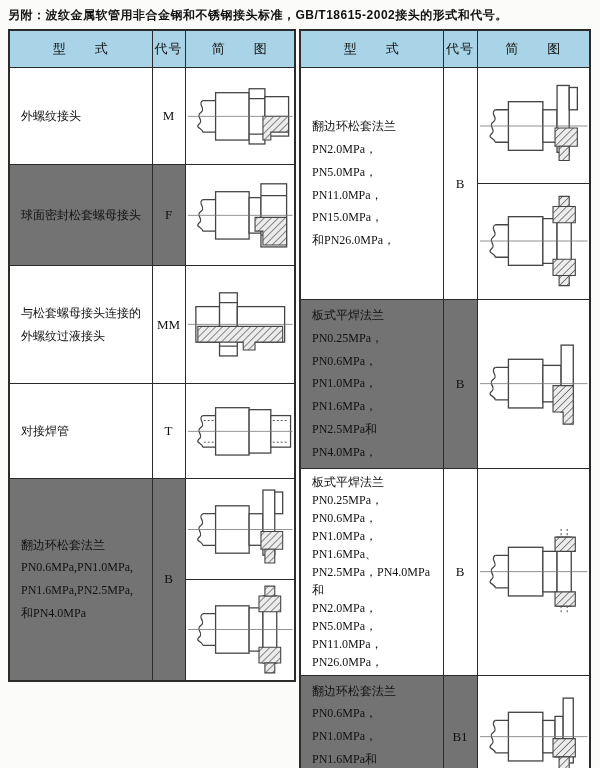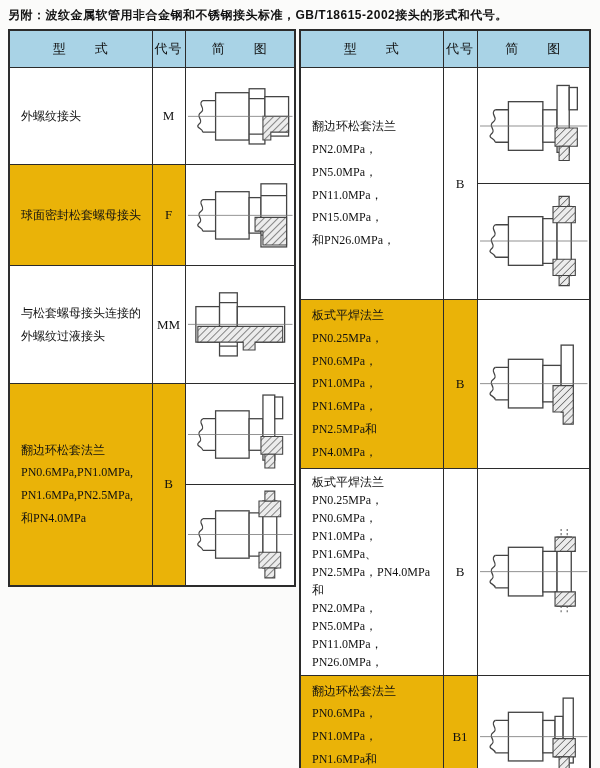--- a/index.html
+++ b/index.html
@@ -39,21 +39,21 @@
     padding:4px 4px 4px 11px;
     white-space:pre-line;
     line-height:1.9;
   }
   .type-tight { line-height:1.5; }
   .code-cell {
     text-align:center;
     font-family:"Liberation Serif", serif;
     font-size:13px;
   }
-  .hl { background:#eab308;margin-top:15px; }
+  .hl { background:#737373;margin-top:15px; }
   .diag-cell { padding:0; background:#fff; }
   .diag { display:block; width:100%; height:100%; }
   .split { display:flex; flex-direction:column; }
   .split .half { flex:1 1 50%; min-height:0; }
   .split .half:first-child { border-bottom:1.5px solid #2b2b2b; }
   .ln  { fill:none; stroke:#444; stroke-width:1.3; }
   .lnf { fill:#ffffff; stroke:#444; stroke-width:1.3; }
   .cl  { stroke:#777; stroke-width:0.8; }
   .dots { stroke:#555; stroke-width:1; stroke-dasharray:2 2; fill:none; }
   .hatch-shape { fill:url(#hatch); stroke:#444; stroke-width:1.1; }
@@ -134,20 +134,33 @@
             <rect class="lnf" x="34" y="14" width="18" height="64"></rect>
             <path class="ln" d="M34,24 h18 M34,68 h18"></path>
             <rect class="lnf" x="52" y="28" width="48" height="36"></rect>
             <path class="hatch-shape" d="M12,48 h86 v16 h-28 v8 h-12 v-8 h-46 z"></path>
             <line class="cl" x1="2" y1="46" x2="108" y2="46"></line>
           </svg>
         </td>
       </tr>
 
 
+      <tr style="height:95px">
+        <td class="type-cell">对接焊管</td>
+        <td class="code-cell">T</td>
+        <td class="diag-cell">
+          <svg class="diag" viewBox="0 0 110 92" preserveAspectRatio="xMidYMid meet">
+            <use href="#hose"></use>
+            <rect class="lnf" x="64" y="24" width="22" height="44"></rect>
+            <rect class="lnf" x="86" y="30" width="20" height="32"></rect>
+            <path class="dots" d="M88,35 h16 M88,57 h16 M18,35 h10 M18,57 h10"></path>
+            <line class="cl" x1="2" y1="46" x2="108" y2="46"></line>
+          </svg>
+        </td>
+      </tr>
 
       <tr style="height:202px">
         <td class="type-cell hl">翻边环松套法兰
 PN0.6MPa,PN1.0MPa,
 PN1.6MPa,PN2.5MPa,
 和PN4.0MPa</td>
         <td class="code-cell hl">B</td>
         <td class="diag-cell">
           <div class="split" style="height:199px">
             <div class="half">

